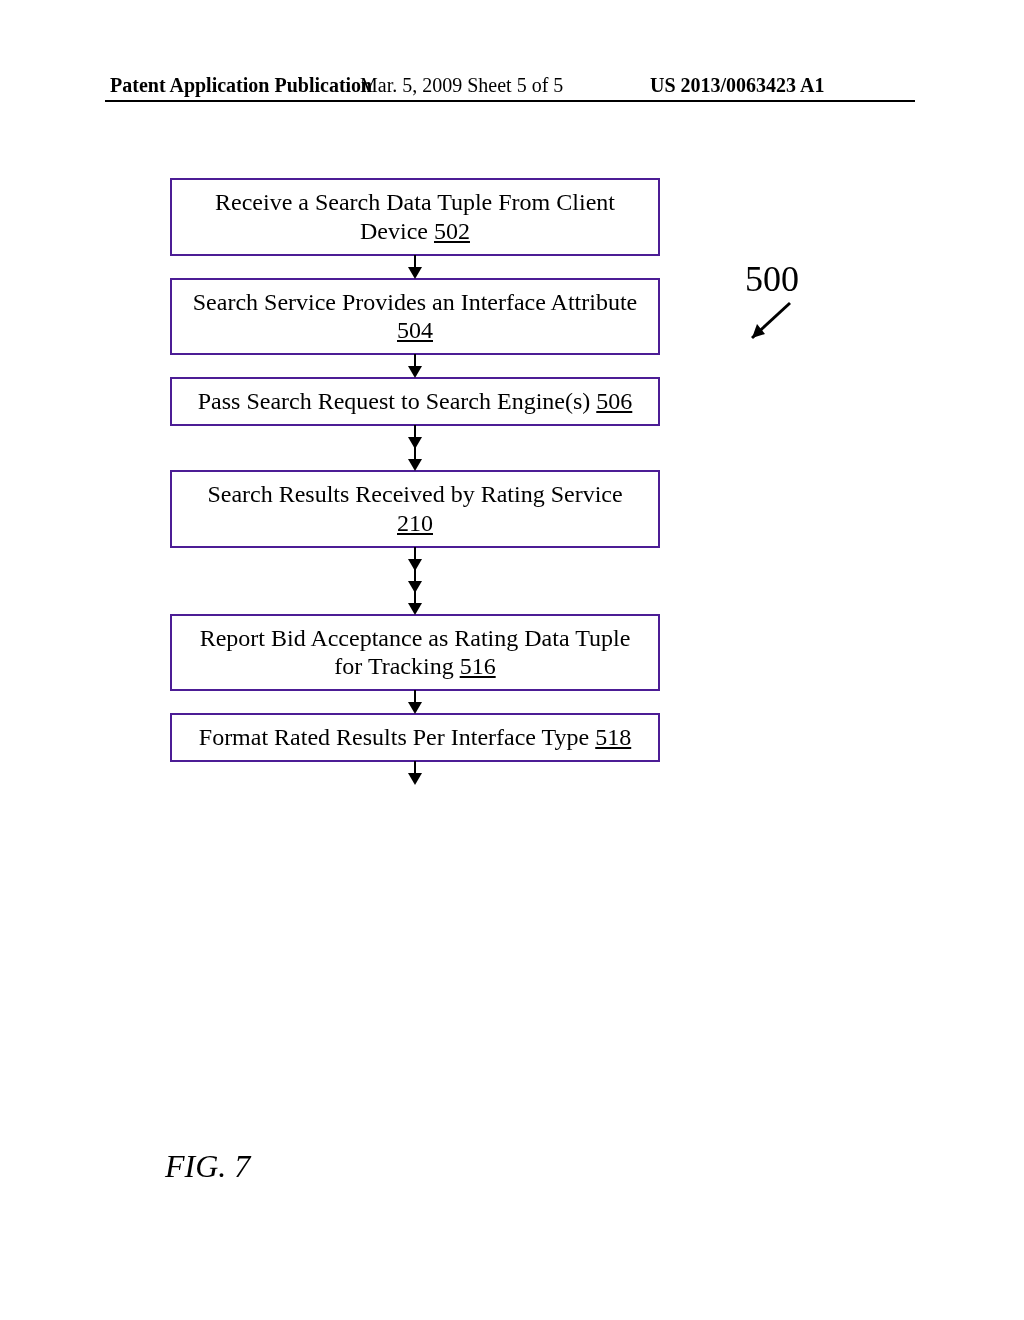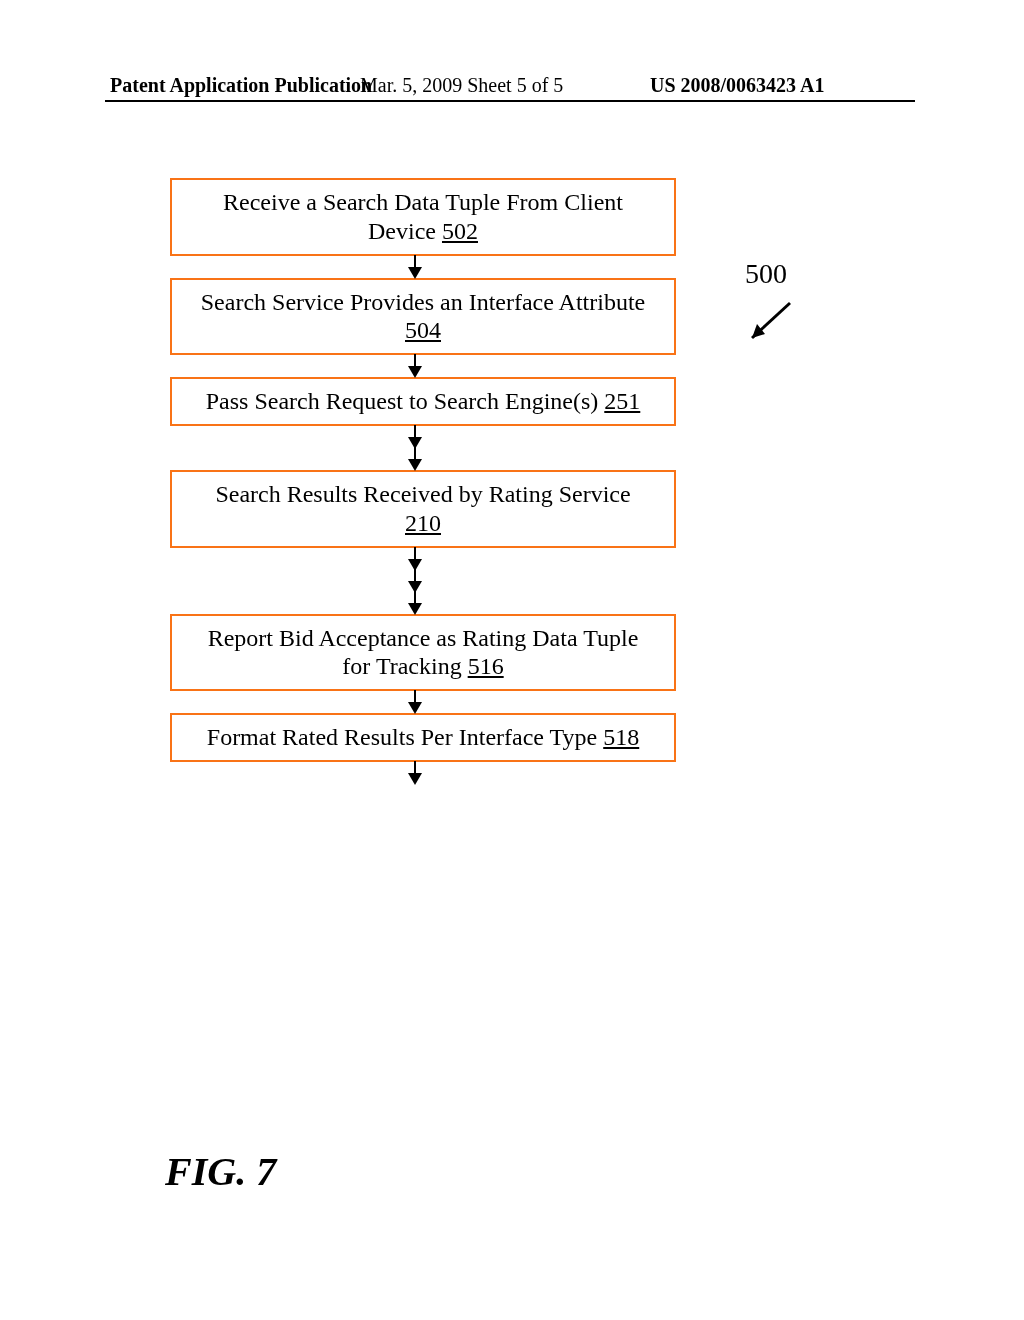--- a/index.html
+++ b/index.html
@@ -37,25 +37,25 @@
   .hdr.right { left: 650px; }
 
   .flow {
     position: absolute;
     left: 170px;
     top: 170px;
     width: 490px;
   }
 
   .box {
-    border: 2px solid #f97316;
+    border: 2px solid #4c1d95;
     text-align: center;
     font-size: 24px;
     line-height: 1.2;
-    padding: 8px 8px;
+    padding: 8px 0;
     background: #fff;
     margin: 0;
     width: 486px; 
   }
   .box .ref { text-decoration: underline; }
   .arrow-wrap {
     width: 490px;
     height: 22px;
     position: relative;
   }
@@ -63,47 +63,47 @@
     position: absolute;
     left: 50%;
     transform: translateX(-50%);
     top: -1px;
   }
 
   .side-label {
     position: absolute;
     left: 745px;
     top: 250px;
-    font-size: 28px;
+    font-size: 36px;
     text-align: left;
   }
   .side-arrow {
     position: absolute;
     left: 740px;
     top: 290px;
   }
 
   .fig-label {
     position: absolute;
     left: 165px;
     top: 1140px;
-    font-size: 40px;
-    font-weight: bold;
+    font-size: 32px;
+    font-weight: normal;
     font-style: italic;
   }
 </style>
 </head>
 <body>
 
 <div class="page">
 
   <div class="rule"></div>
   <div class="hdr bold left">Patent Application Publication</div>
   <div class="hdr mid">Mar. 5, 2009  Sheet 5 of 5</div>
-  <div class="hdr bold right">US 2008/0063423 A1</div>
+  <div class="hdr bold right">US 2013/0063423 A1</div>
 
   <div class="side-label">500</div>
   <div class="side-arrow">
     <svg width="60" height="50" viewBox="0 0 60 50">
       <line x1="50" y1="5" x2="12" y2="40" stroke="#000" stroke-width="3"></line>
       <polygon points="12,40 25,36 17,26" fill="#000"></polygon>
     </svg>
   </div>
 
   <div class="flow">
@@ -115,21 +115,21 @@
   <polygon points="11,24 4,12 18,12" fill="#000"></polygon>
 </svg>
       </div>
       <div class="box">Search Service Provides an Interface Attribute<br><span class="ref">504</span></div>
       <div class="arrow-wrap">
 <svg width="22" height="24" viewBox="0 0 22 24">
   <line x1="11" y1="0" x2="11" y2="14" stroke="#000" stroke-width="2"></line>
   <polygon points="11,24 4,12 18,12" fill="#000"></polygon>
 </svg>
       </div>
-      <div class="box">Pass Search Request to Search Engine(s)   <span class="ref">251</span></div>
+      <div class="box">Pass Search Request to Search Engine(s)   <span class="ref">506</span></div>
       <div class="arrow-wrap">
 <svg width="22" height="24" viewBox="0 0 22 24">
   <line x1="11" y1="0" x2="11" y2="14" stroke="#000" stroke-width="2"></line>
   <polygon points="11,24 4,12 18,12" fill="#000"></polygon>
 </svg>
       </div>
       <div class="arrow-wrap">
 <svg width="22" height="24" viewBox="0 0 22 24">
   <line x1="11" y1="0" x2="11" y2="14" stroke="#000" stroke-width="2"></line>
   <polygon points="11,24 4,12 18,12" fill="#000"></polygon>

